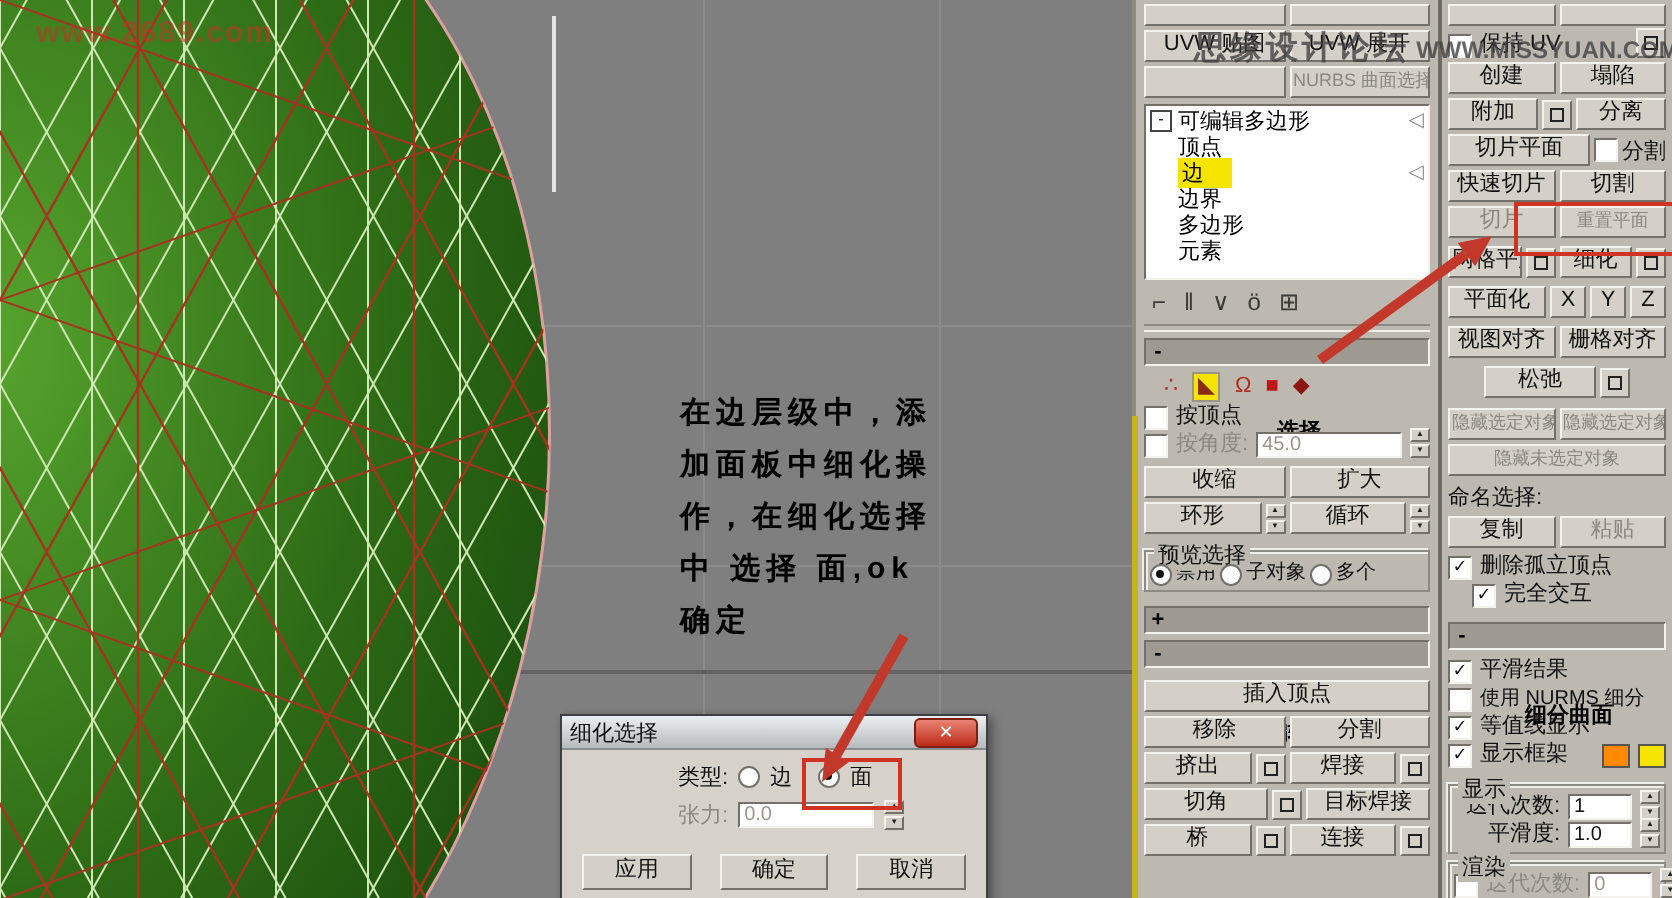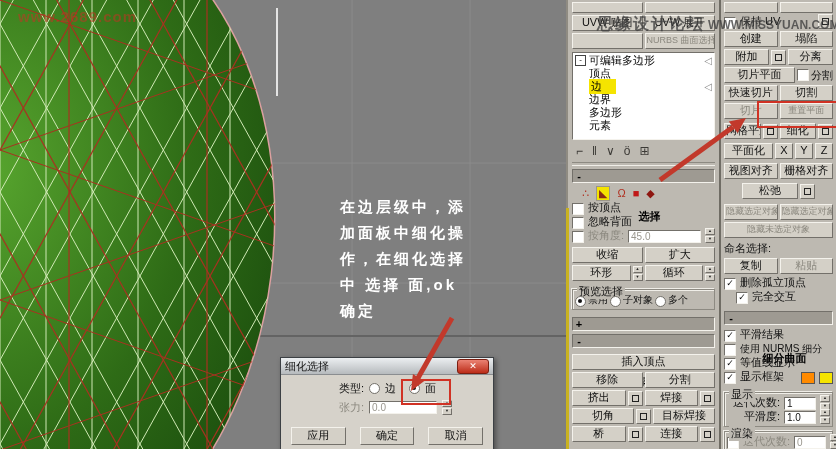--- a/index.html
+++ b/index.html
@@ -9,21 +9,21 @@
   
   #viewport{position:absolute;left:0;top:0;width:566px;height:449px;background:#7f7f7f;}
   #meshsvg{position:absolute;left:0;top:0;}
   .vp-watermark{position:absolute;left:18px;top:8px;color:rgba(205,45,35,.5);
        font-weight:bold;font-size:15px;letter-spacing:1px;z-index:5;}
   .top-watermark{position:absolute;left:597px;top:14px;z-index:60;color:rgba(62,62,62,.78);
        white-space:nowrap;pointer-events:none;}
   .top-watermark .cn{font-size:16px;font-weight:bold;letter-spacing:2px;text-align:right;}
   .top-watermark .en{font-size:12px;font-weight:bold;}
   #annotation{position:absolute;left:340px;top:194px;width:240px;z-index:6;
-       color:#ffffff;font-size:15px;line-height:26px;font-weight:bold;letter-spacing:3px;
+       color:#000000;font-size:15px;line-height:26px;font-weight:bold;letter-spacing:3px;
        white-space:pre-line;}
   
   .panel{position:absolute;top:0;height:449px;background:#bdb9b1;box-sizing:border-box;}
   #panelA{left:566px;width:153px;border-left:2px solid #8f8b82;padding:0 4px;}
   #panelB{left:719px;width:117px;border-left:2px solid #6f6c64;padding:0 3px;}
   .accent-strip{position:absolute;left:566px;top:208px;width:3px;height:241px;background:#c9b220;z-index:4;}
   .row{display:flex;gap:2px;margin-top:2px;align-items:center;}
   .btn{flex:1;background:#d4d0c7;border:1px solid;border-color:#f4f2ec #73706a #73706a #f4f2ec;
        text-align:center;height:14px;line-height:13px;overflow:hidden;white-space:nowrap;
        color:#111;padding:0 1px;box-sizing:content-box;}
@@ -295,24 +295,20 @@
       <span class="soi selbg" style="color:#8a2c14">◣</span>
       <span class="soi" style="color:#b03020">Ω</span>
       <span class="soi" style="color:#c01818">■</span>
       <span class="soi" style="color:#8e1610">◆</span>
     </div>
     <div class="chkrow">
         <span class="chk"></span>
         <span class="lab">按顶点</span>
       </div>
     <div class="chkrow">
-        <span class="chk"></span>
-        <span class="lab">忽略背面</span>
-      </div>
-    <div class="chkrow">
       <span class="chk"></span>
       <span class="lab dis">按角度:</span>
       <span class="fld dis">45.0</span>
       <span class="spin">
           <span>▲</span>
           <span>▼</span>
         </span>
     </div>
     <div class="row" style="margin-top:4px">
       <div class="btn">收缩</div>

